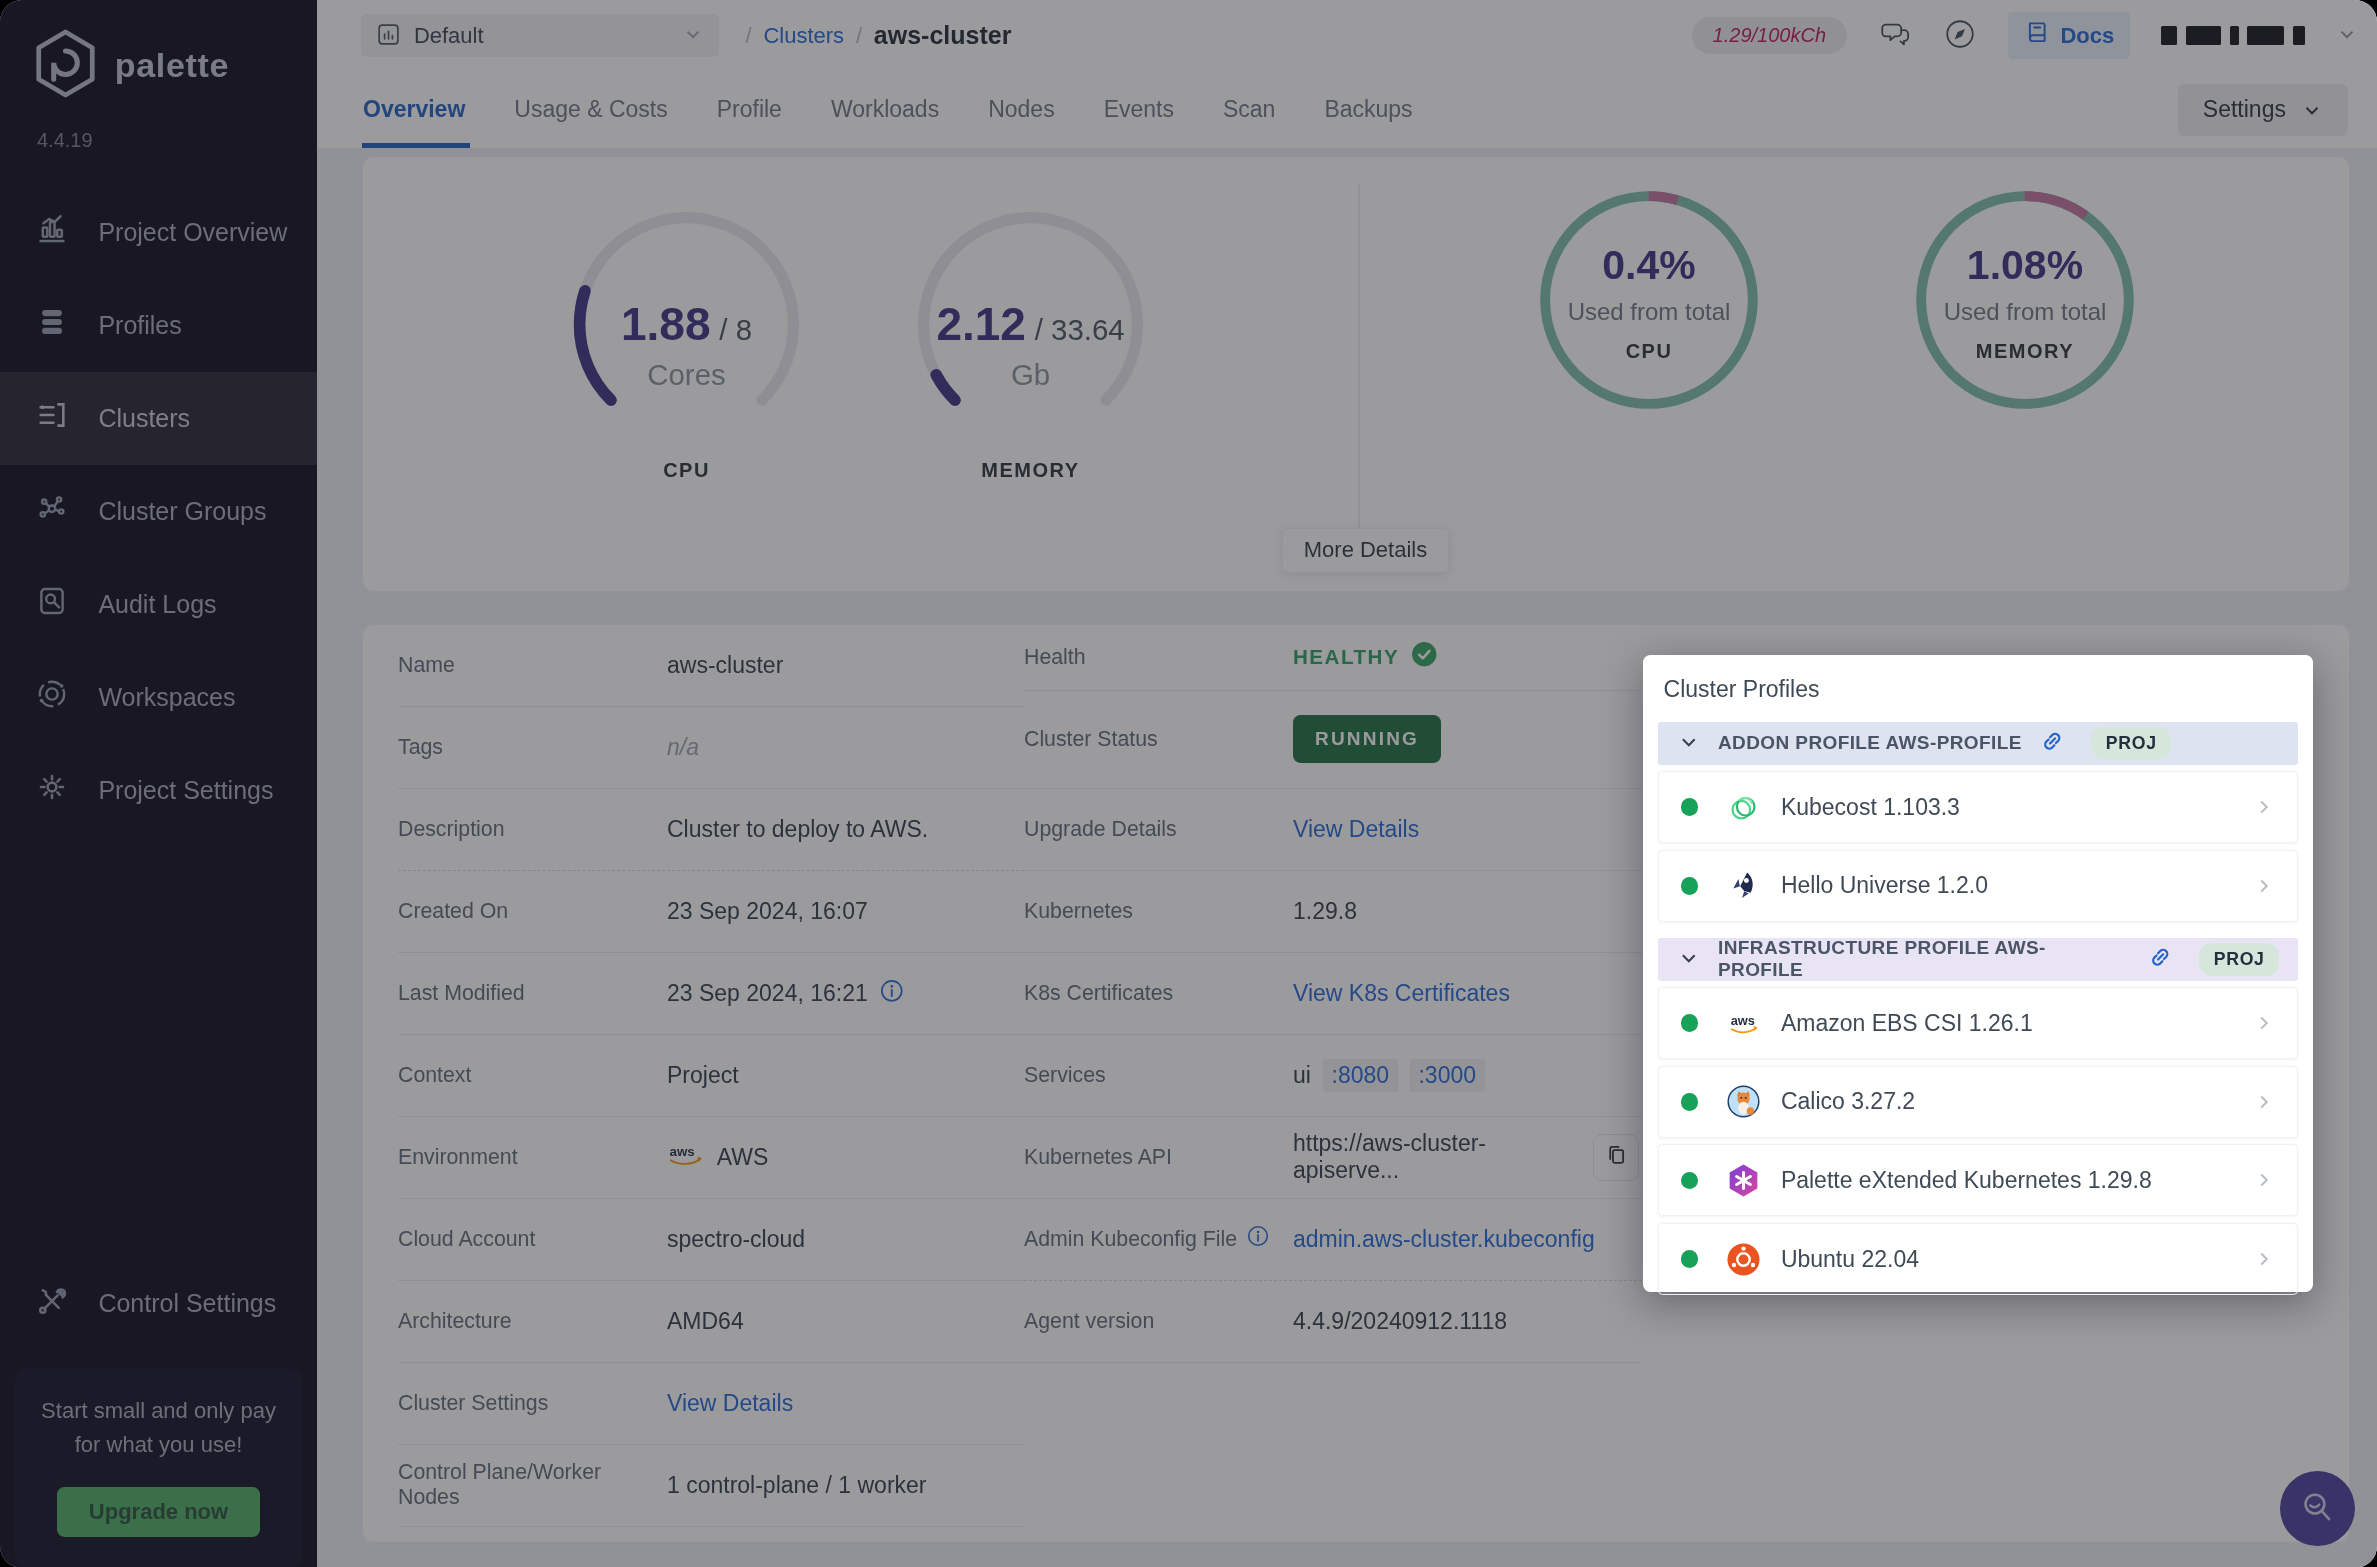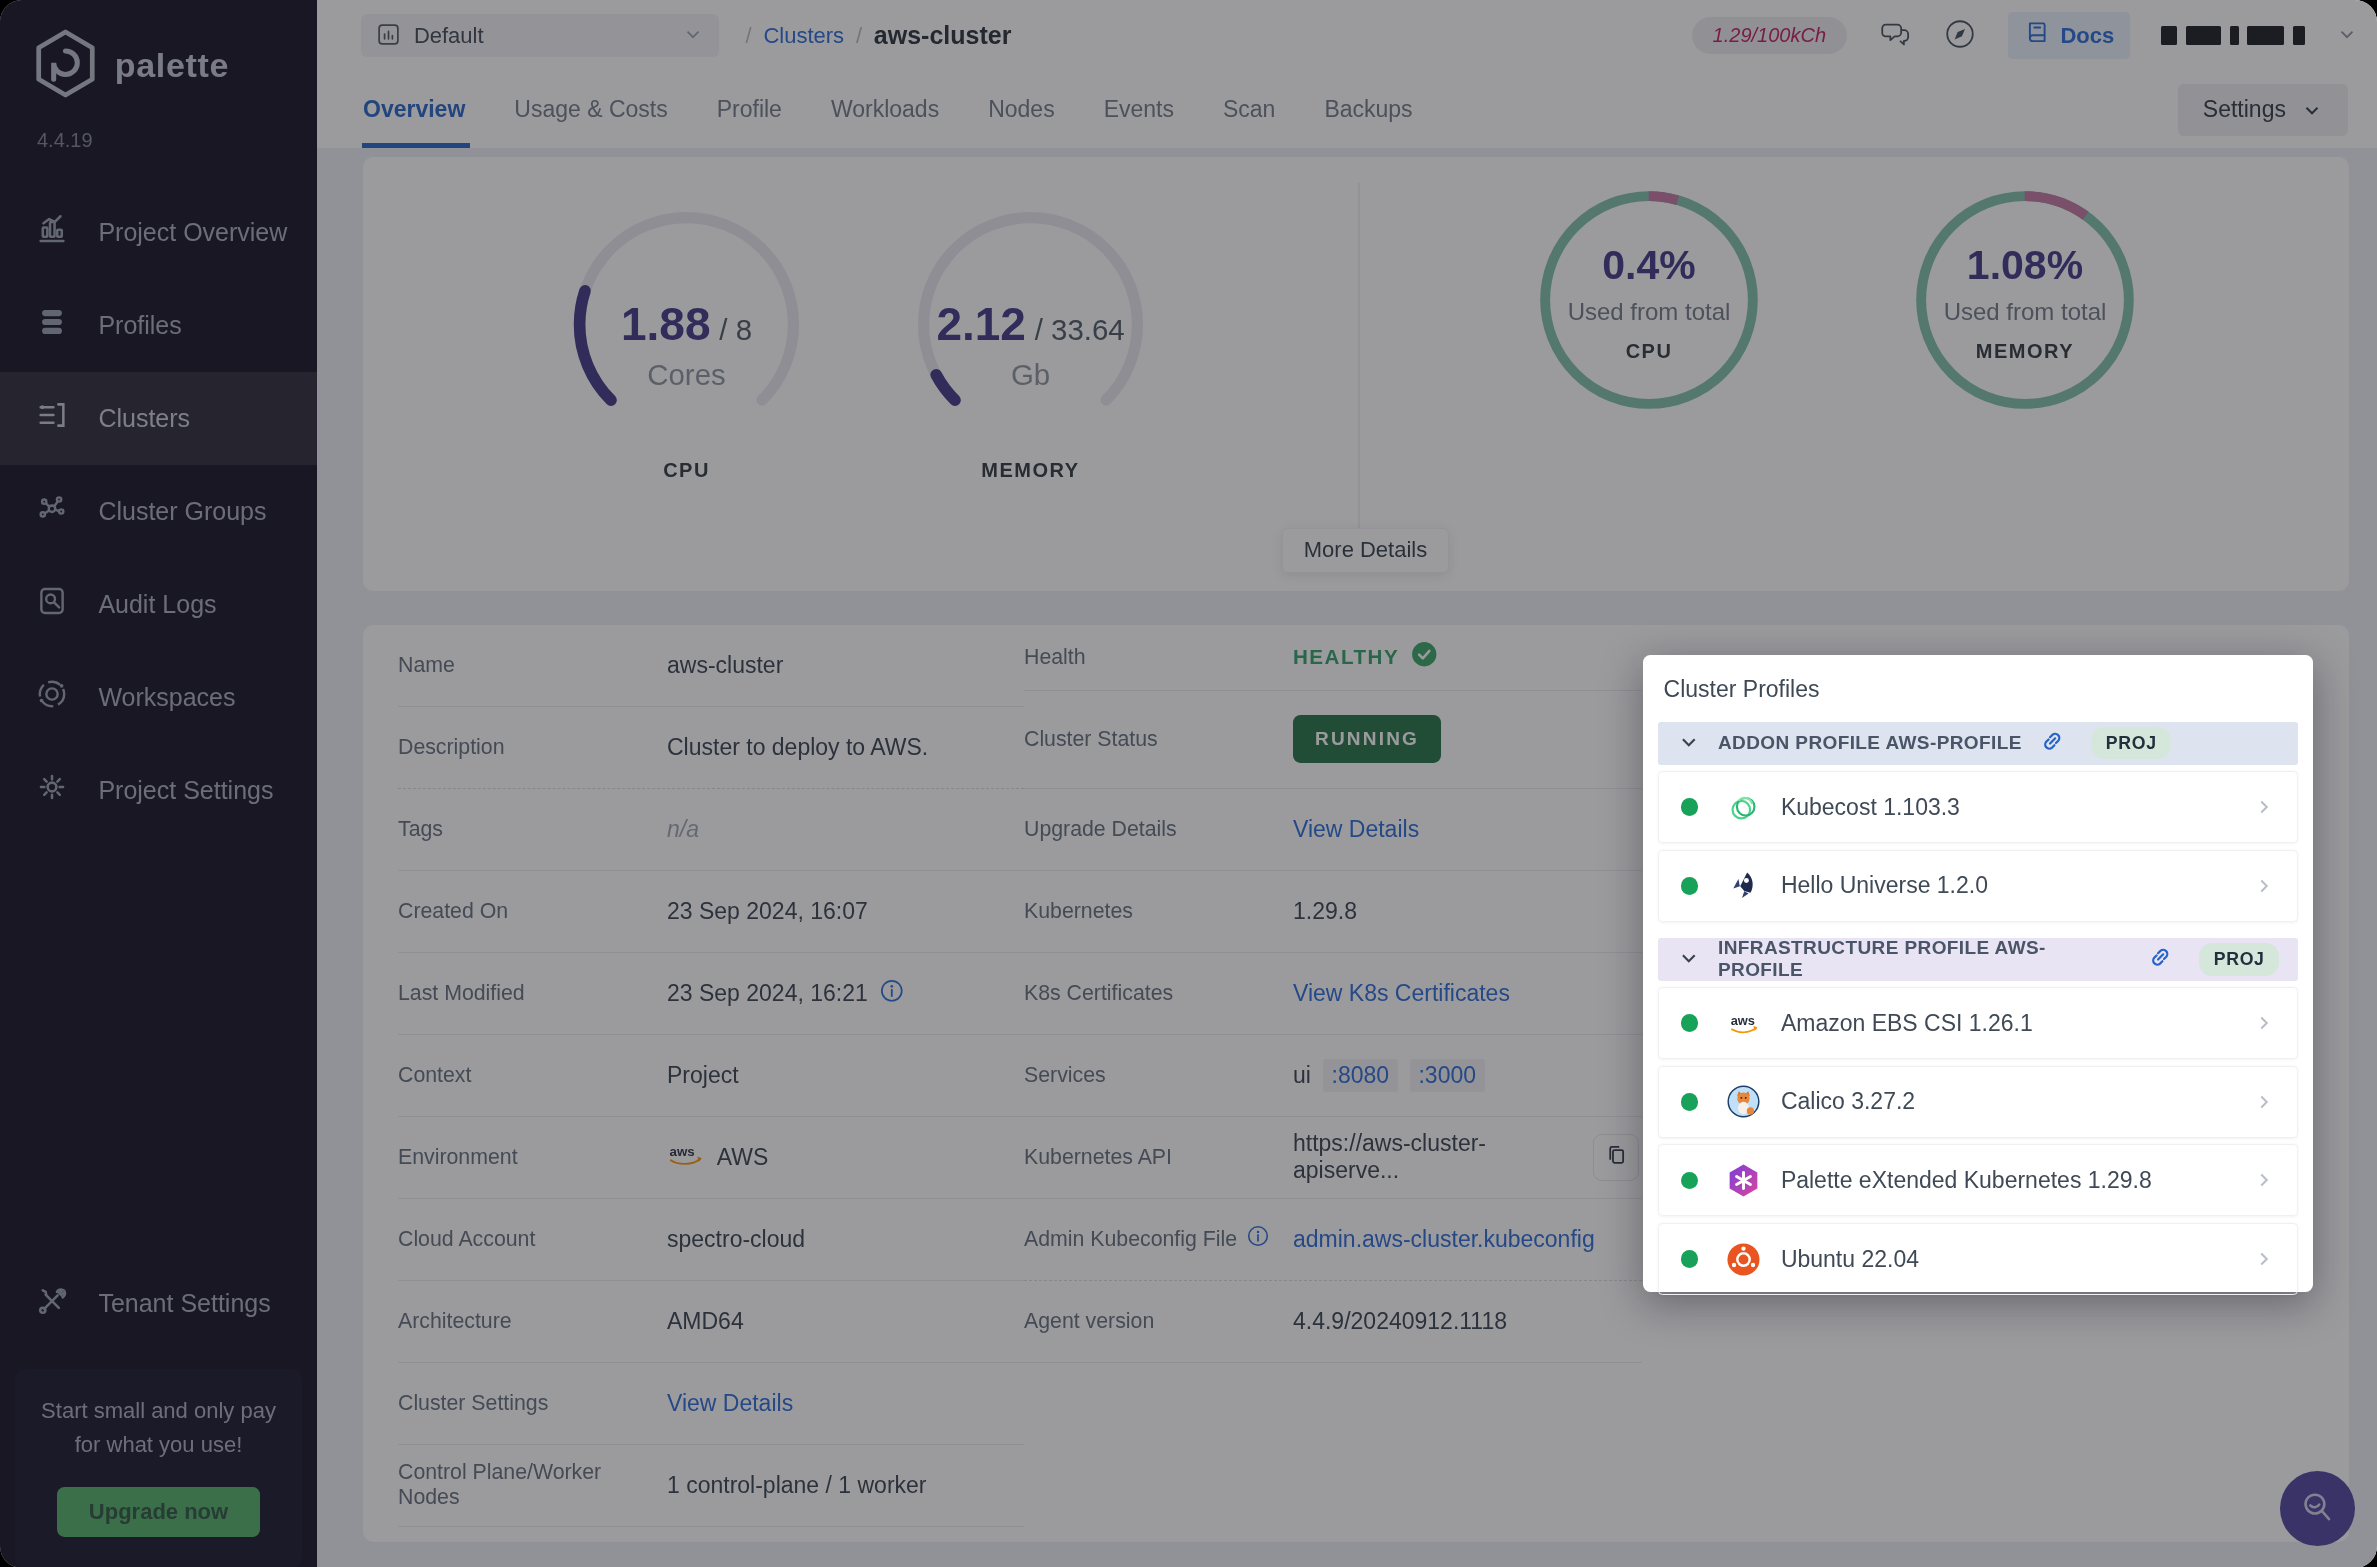--- a/index.html
+++ b/index.html
@@ -185,21 +185,21 @@
       </div>
     </nav>
 
     <div class="sitem tenant">
       <span><svg viewBox="0 0 24 24" fill="none" stroke="#979db0" stroke-width="1.8" stroke-linecap="round">
             <path d="M6.5 17.5 16 8"></path>
             <circle cx="5.5" cy="18.5" r="1.8"></circle>
             <path d="M15.5 5.5c.8-1.4 2.6-2 4-1.4l-2.3 2.3 1.4 1.4L20.9 5.5c.6 1.4 0 3.2-1.4 4"></path>
             <path d="M7.5 7.5 16.8 16.8M5.5 4.5l2 1 .5 2.2"></path>
           </svg></span>
-      <span>Tenant Settings</span>
+      <span>Control Settings</span>
     </div>
 
     <div class="promo">
       <p>Start small and only pay</p>
       <p>for what you use!</p>
       <button class="upgrade-btn">Upgrade now</button>
     </div>
 
   </aside>
 
@@ -322,27 +322,27 @@
 
         <div class="more-btn">More Details</div>
       </section>
 
       <section class="card det">
         <div class="dcol left">
           <div class="drow">
             <span class="dlabel">Name</span>
             <span class="dvalue">aws-cluster</span>
           </div>
+          <div class="drow">
+            <span class="dlabel">Tags</span>
+            <span class="dvalue na">n/a</span>
+          </div>
           <div class="drow dashed">
             <span class="dlabel">Description</span>
             <span class="dvalue">Cluster to deploy to AWS.</span>
-          </div>
-          <div class="drow">
-            <span class="dlabel">Tags</span>
-            <span class="dvalue na">n/a</span>
           </div>
           <div class="drow">
             <span class="dlabel">Created On</span>
             <span class="dvalue">23 Sep 2024, 16:07</span>
           </div>
           <div class="drow">
             <span class="dlabel">Last Modified</span>
             <span class="dvalue">
                 <span>23 Sep 2024, 16:21</span>
               <span><svg width="23.6" height="23.6" viewBox="0 0 32 32" fill="none">

